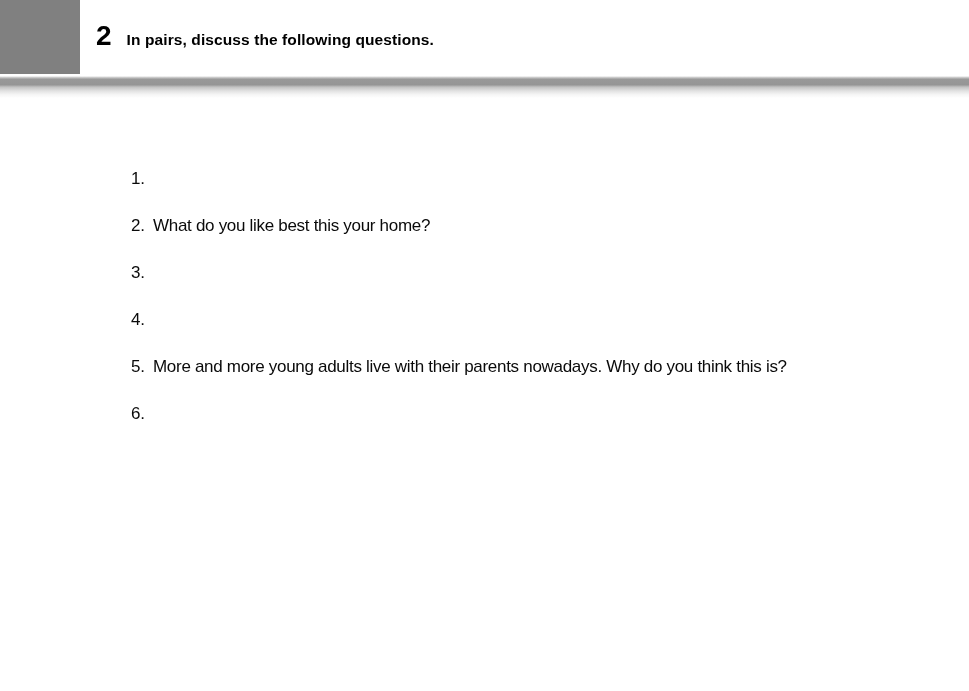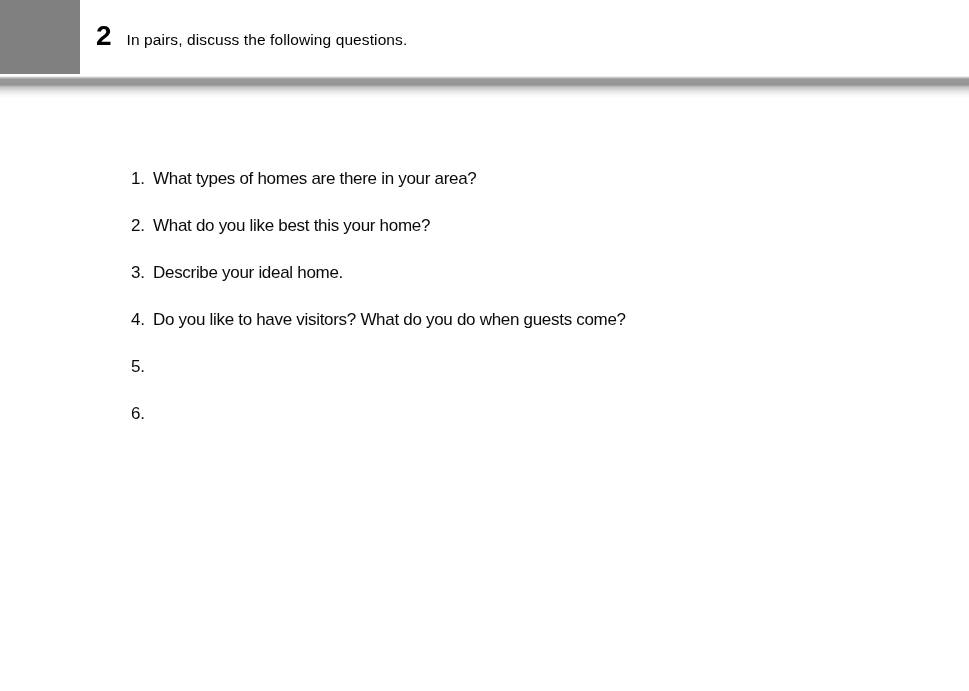--- a/index.html
+++ b/index.html
@@ -44,21 +44,21 @@
   .exercise-number {
     font-size: 28px;
     font-weight: 700;
     color: #000000;
     letter-spacing: 0;
     line-height: 1;
   }
 
   .instruction-text {
     font-size: 15.5px;
-    font-weight: 400;
+    font-weight: 700;
     color: #000000;
     letter-spacing: 0.1px;
     line-height: 1;
   }
 
   
   .divider-bar {
     position: absolute;
     left: 0;
     top: 76px;
@@ -119,35 +119,33 @@
     <span class="exercise-number">2</span>
     <span class="instruction-text">In pairs, discuss the following questions.</span>
   </div>
 
   <div class="divider-bar"></div>
 
   <ol class="question-list">
 
   <li class="question-item">
       <span class="q-num">1.</span>
-      <span class="q-text">What types of homes are there in your area?</span>
     </li>
       <li class="question-item">
       <span class="q-num">2.</span>
       <span class="q-text">What do you like best this your home?</span>
     </li>
       <li class="question-item">
       <span class="q-num">3.</span>
-      <span class="q-text">Describe your ideal home.</span>
     </li>
       <li class="question-item">
       <span class="q-num">4.</span>
-      <span class="q-text">Do you like to have visitors? What do you do when guests come?</span>
     </li>
       <li class="question-item">
       <span class="q-num">5.</span>
+      <span class="q-text">More and more young adults live with their parents nowadays. Why do you think this is?</span>
     </li>
       <li class="question-item">
       <span class="q-num">6.</span>
     </li>
     </ol>
 
 </div>
 
 </body></html>

